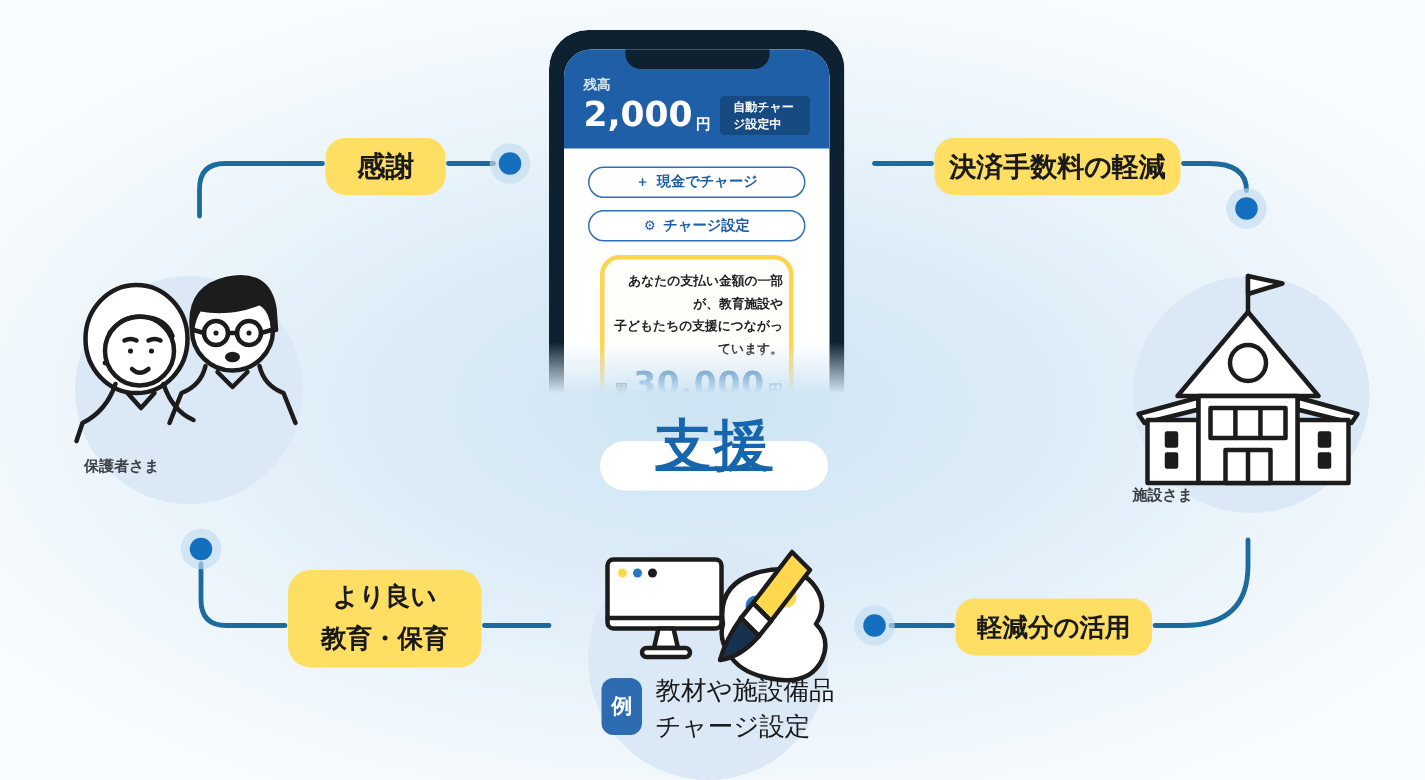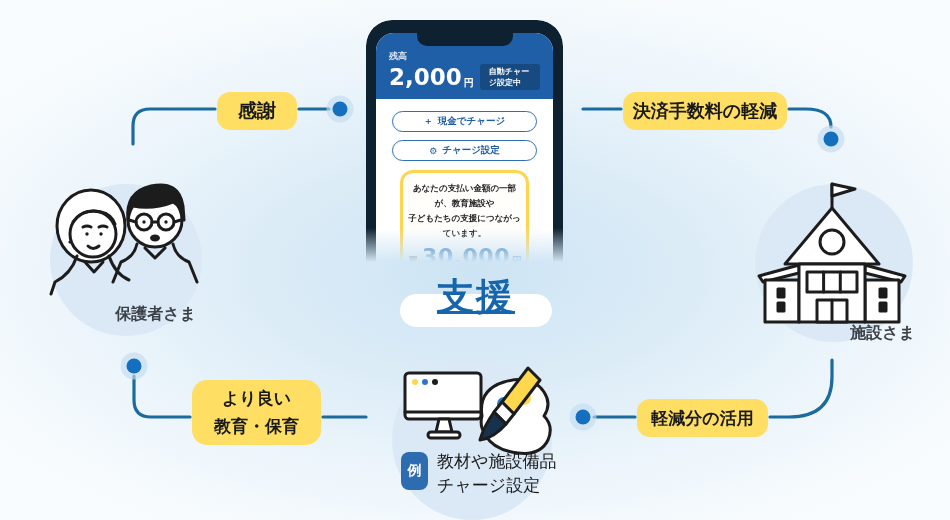--- a/index.html
+++ b/index.html
@@ -17,41 +17,41 @@
   .lab-kansha{left:217px;top:92px;width:80px;height:38px;font-size:19px;}
   .lab-kessai{left:623px;top:92px;width:164px;height:38px;font-size:18px;font-family:Liberation Serif, serif;}
   .lab-yoriyoi{left:192px;top:380px;width:129px;height:65px;font-size:17px;line-height:1.6;border-radius:15px;}
   .lab-keigen{left:637px;top:399px;width:131px;height:38px;font-size:17px;}
 
   
   .shien-pill{left:400px;top:294px;width:152px;height:33px;background:#ffffff;border-radius:17px;z-index:2;}
   .shien-text{left:400px;top:272px;width:152px;text-align:center;font-size:37px;font-weight:800;color:#1566ad;z-index:3;letter-spacing:2px;text-decoration:underline;}
 
   
-  .actor-label{font-size:16px;font-weight:600;color:#3c4148;text-align:right;z-index:3;}
+  .actor-label{font-size:10px;font-weight:600;color:#3c4148;text-align:left;z-index:3;}
   .parents-label{left:56px;top:304px;width:140px;}
   .facility-label{left:755px;top:323px;width:160px;}
 
   
   .phone{left:366px;top:20px;width:197px;height:242px;background:#0d2130;border-radius:26px 26px 0 0;z-index:4;
     -webkit-mask-image:linear-gradient(to bottom,#000 86%,rgba(0,0,0,0) 100%);
     mask-image:linear-gradient(to bottom,#000 86%,rgba(0,0,0,0) 100%);}
   .screen{position:absolute;left:10px;right:10px;top:13px;bottom:0;background:#fff;border-radius:18px 18px 0 0;overflow:hidden;}
   .notch{position:absolute;left:50%;transform:translateX(-50%);top:13px;width:96px;height:13px;background:#0d2130;border-radius:0 0 10px 10px;z-index:5;}
   .ph-header{background:#1f5fa7;padding:17px 13px 9px 13px;}
   .ph-balance-label{font-size:9px;color:#d7e4f2;font-weight:700;}
   .ph-balance-row{display:flex;align-items:flex-end;margin-top:1px;}
   .ph-balance-value{font-size:23px;font-weight:700;color:#fff;line-height:1.1;}
   .ph-balance-unit{font-size:10px;color:#fff;font-weight:700;margin-left:2px;margin-right:6px;}
   .ph-auto-badge{font-size:8px;color:#fff;background:#164a80;border-radius:3px;padding:2px 9px;font-weight:700;align-self:center;}
   .ph-body{padding:12px 16px 0 16px;}
   .ph-pill{height:19px;border:1.5px solid #2f6fb3;border-radius:11px;background:#fff;color:#1f5fa7;
     display:flex;align-items:center;justify-content:center;gap:5px;font-size:9.5px;font-weight:700;margin-bottom:8px;cursor:pointer;}
   .ph-pill .ic{font-size:9px;}
-  .ph-note{margin:9px 8px 0 8px;border:3px solid #ffd54f;border-radius:13px;background:#fffefb;padding:8px 4px 10px 4px;text-align:center;}
+  .ph-note{margin:9px 8px 0 8px;border:3px solid #ffd54f;border-radius:13px;background:#fffefb;padding:8px 4px 10px 4px;text-align:right;}
   .ph-note-text{font-size:8.5px;font-weight:700;color:#222;line-height:1.75;}
   .ph-total{margin-top:3px;display:flex;align-items:baseline;justify-content:center;}
   .ph-total-label{font-size:10px;font-weight:700;color:#222;margin-right:3px;}
   .ph-total-value{font-size:22px;font-weight:800;color:#1566ad;letter-spacing:0.5px;}
   .ph-total-unit{font-size:10px;font-weight:700;color:#1566ad;margin-left:2px;}
 
   
   .parents-svg{left:33px;top:160px;z-index:2;}
   .school-svg{left:745px;top:172px;z-index:2;}
   .materials-svg{left:382px;top:356px;z-index:2;}

